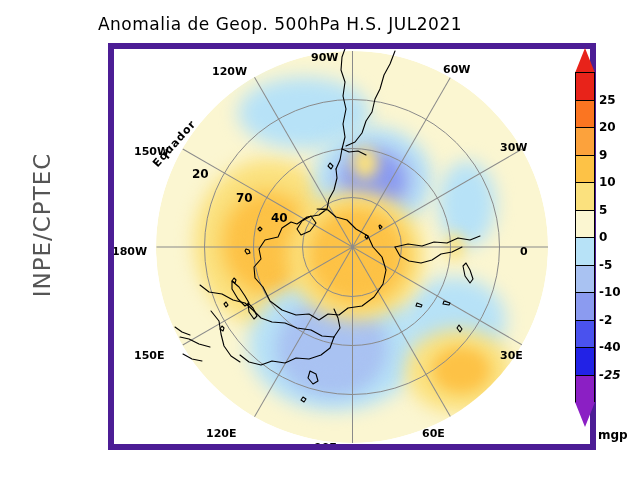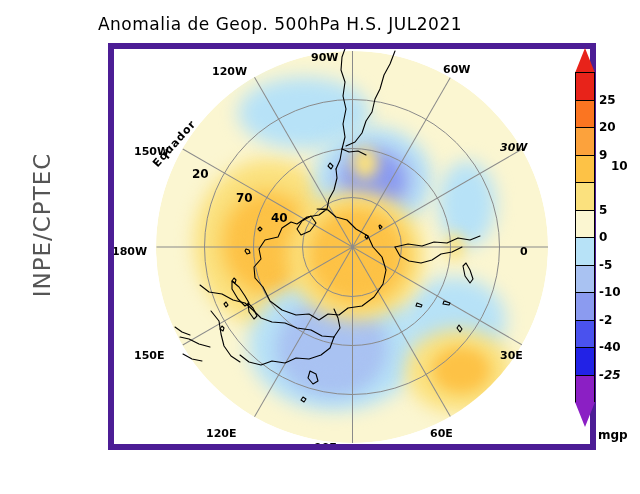--- a/index.html
+++ b/index.html
@@ -148,24 +148,24 @@
     </g>
   </svg>
 
   <div class="lbl" style="left:197px;top:2px;">90W</div>
   <div class="lbl" style="left:98px;top:16px;">120W</div>
   <div class="lbl" style="left:20px;top:96px;">150W</div>
   <div class="lbl" style="left:-2px;top:196px;">180W</div>
   <div class="lbl" style="left:20px;top:300px;">150E</div>
   <div class="lbl" style="left:92px;top:378px;">120E</div>
   <div class="lbl" style="left:200px;top:392px;">90E</div>
-  <div class="lbl" style="left:316px;top:378px;">60E</div>
+  <div class="lbl" style="left:308px;top:378px;">60E</div>
   <div class="lbl" style="left:386px;top:300px;">30E</div>
   <div class="lbl" style="left:406px;top:196px;">0</div>
-  <div class="lbl" style="left:386px;top:92px;font-style:italic;">30W</div>
+  <div class="lbl" style="left:386px;top:92px;">30W</div>
   <div class="lbl" style="left:310px;top:14px;margin-left:19px;">60W</div>
 
   <div class="latlbl" style="left:78px;top:118px;">20</div>
   <div class="latlbl" style="left:122px;top:142px;">70</div>
   <div class="latlbl" style="left:157px;top:162px;">40</div>
 
   <div id="equador" style="left:36px;top:112px;">Equador</div>
 </div>
 
 <div id="cbtop"></div>
@@ -178,21 +178,21 @@
     <div class="cbseg" style="top: 137.5px; height: 28.5px; background: rgb(251, 246, 209);"></div>
     <div class="cbseg" style="top: 165px; height: 28.5px; background: rgb(183, 226, 247);"></div>
     <div class="cbseg" style="top: 192.5px; height: 28.5px; background: rgb(169, 194, 242);"></div>
     <div class="cbseg" style="top: 220px; height: 28.5px; background: rgb(139, 155, 240);"></div>
     <div class="cbseg" style="top: 247.5px; height: 28.5px; background: rgb(74, 82, 238);"></div>
     <div class="cbseg" style="top: 275px; height: 28.5px; background: rgb(34, 34, 230);"></div>
     <div class="cbseg" style="top: 302.5px; height: 28.5px; background: rgb(139, 31, 196);"></div>
     <div class="cbtick" style="top: 27.5px;">25</div>
     <div class="cbtick" style="top: 55px;">20</div>
     <div class="cbtick" style="top: 82.5px;">9</div>
-    <div class="cbtick" style="top: 94px; margin-left: 12px;">10</div>
+    <div class="cbtick" style="top: 110px;">10</div>
     <div class="cbtick" style="top: 137.5px;">5</div>
     <div class="cbtick" style="top: 165px;">0</div>
     <div class="cbtick" style="top: 192.5px;">-5</div>
     <div class="cbtick" style="top: 220px;">-10</div>
     <div class="cbtick" style="top: 247.5px;">-2</div>
     <div class="cbtick" style="top: 275px;">-40</div>
     <div class="cbtick" style="top: 302.5px; font-style: italic;">-25</div>
   </div>
 <div id="cbbot"></div>
 <div id="cbunit">mgp</div>

